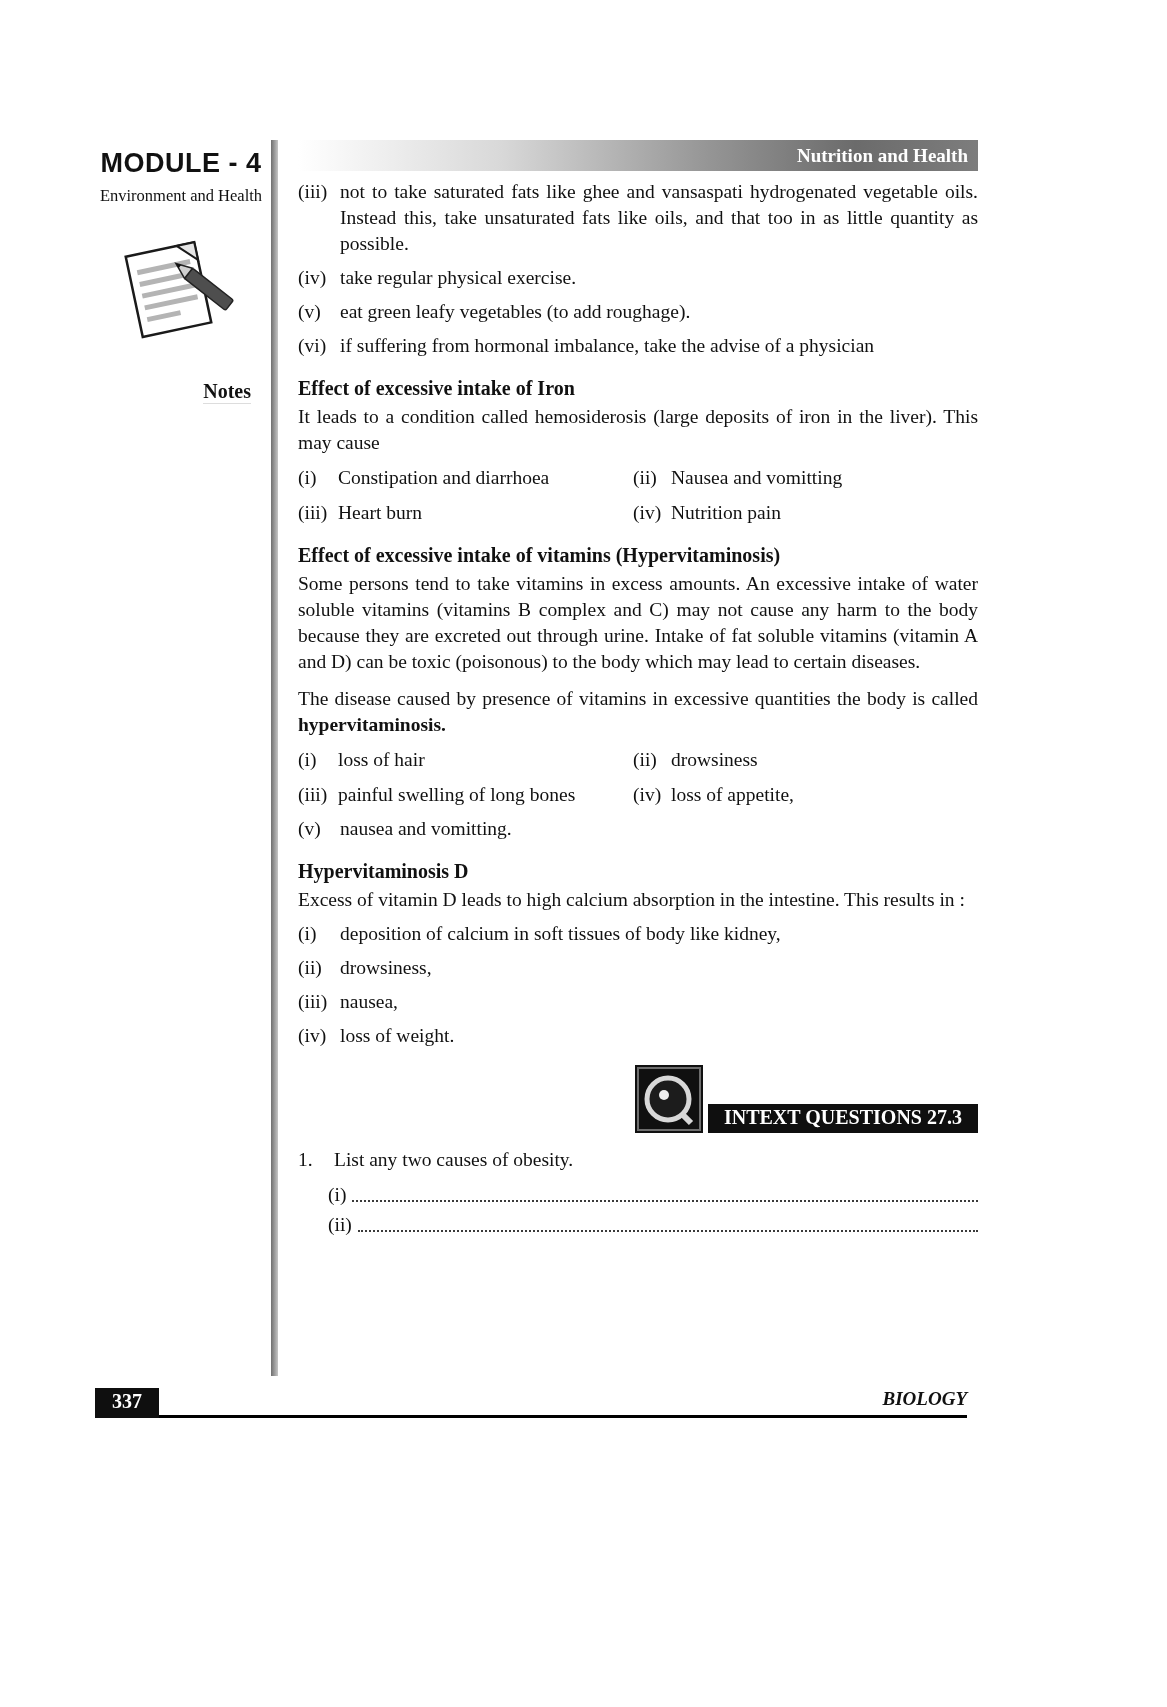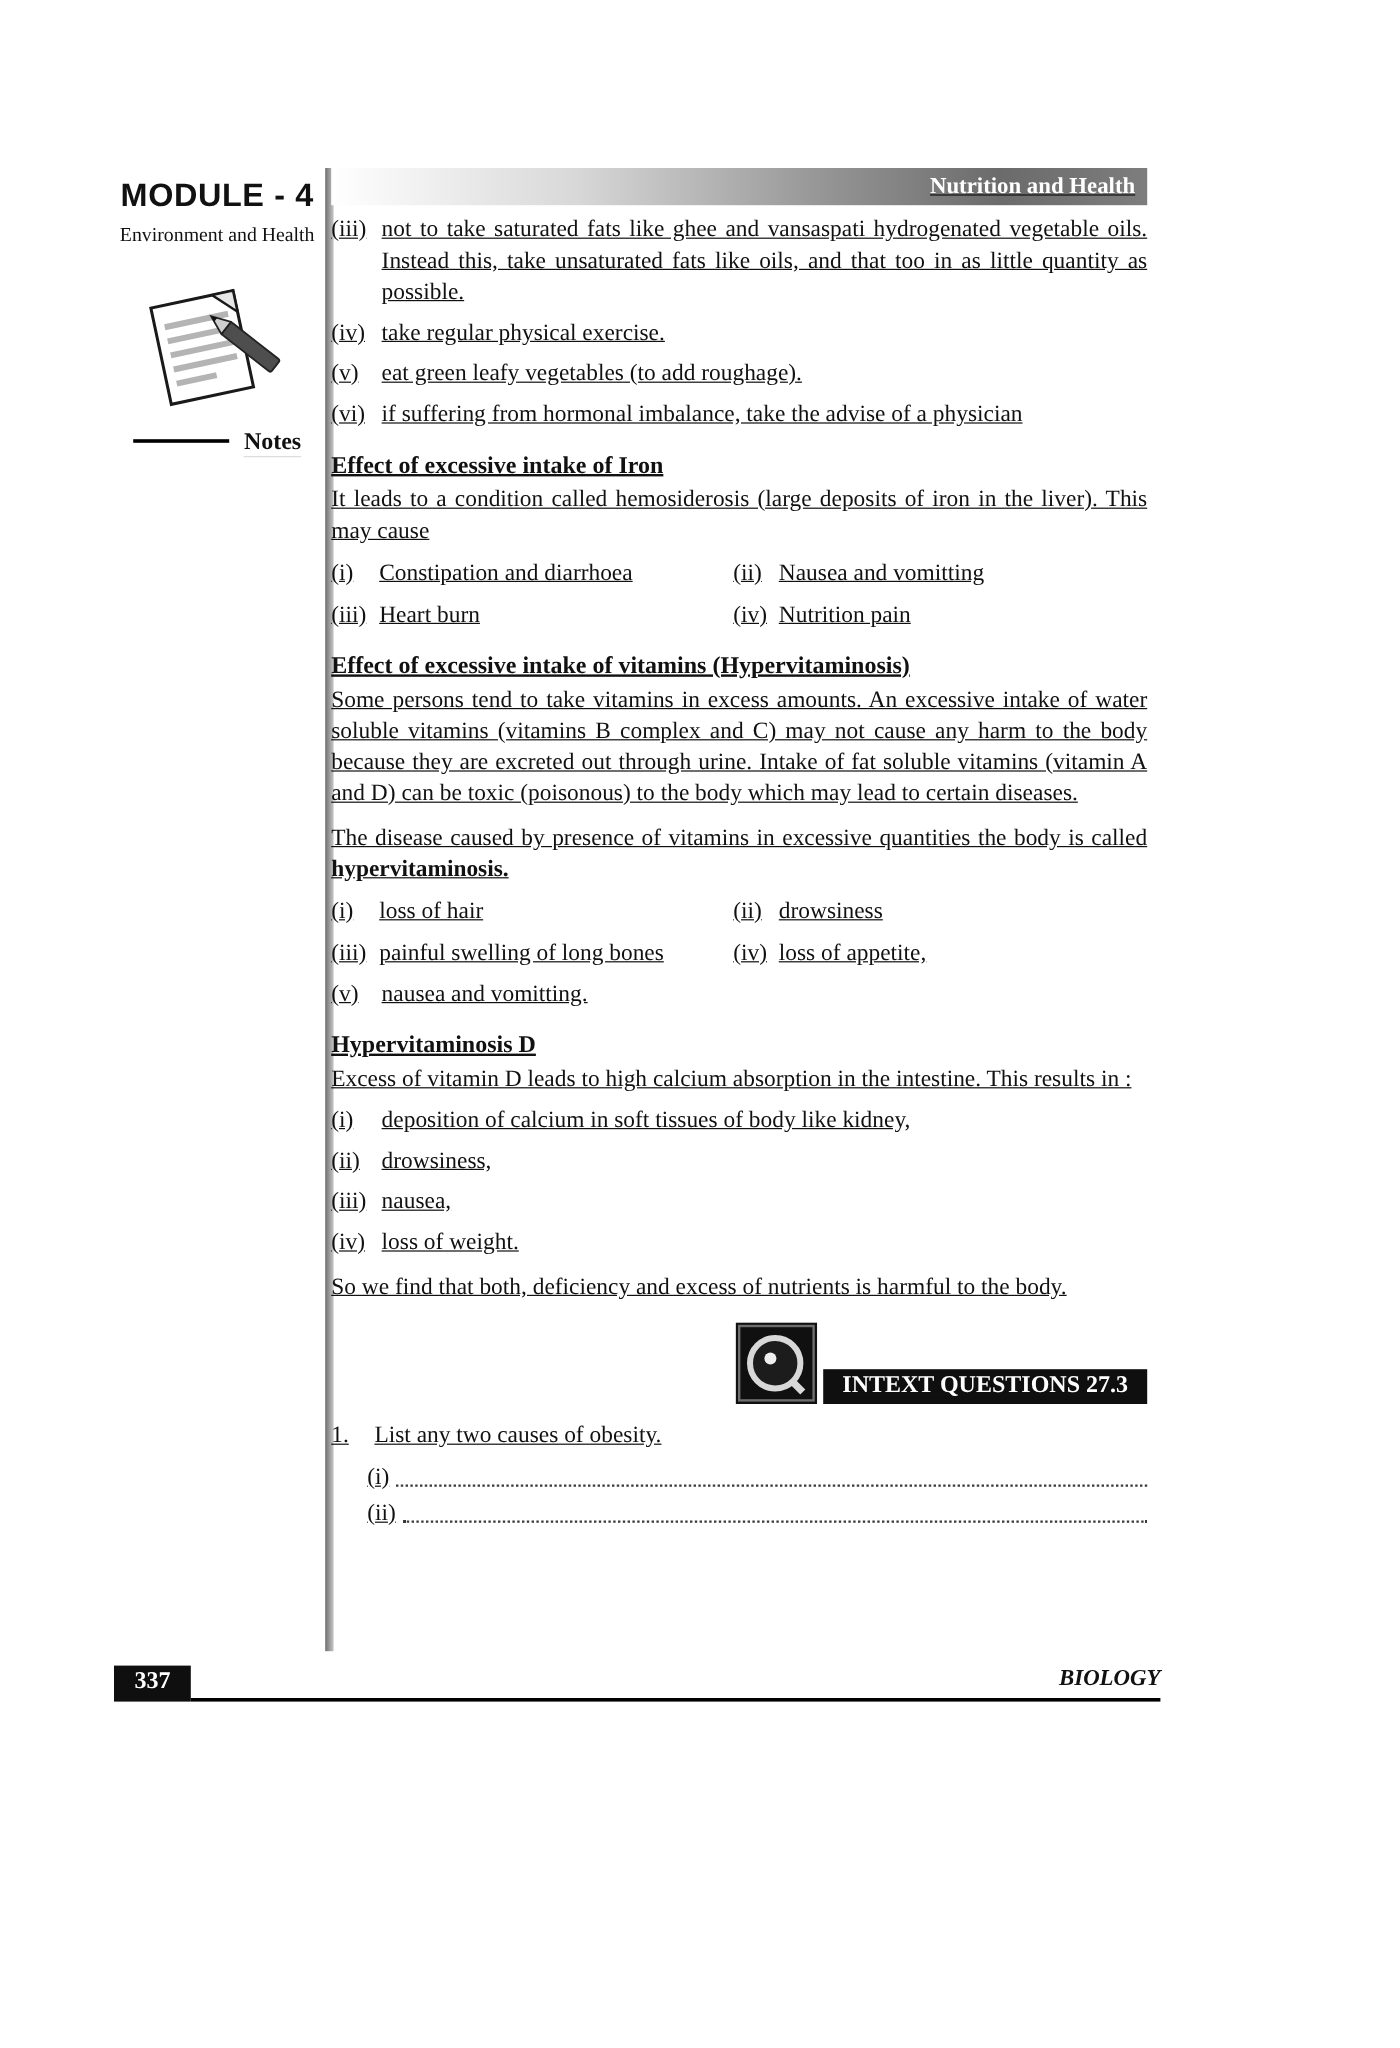--- a/index.html
+++ b/index.html
@@ -11,32 +11,32 @@
   }
 
   
   .sidebar { position:absolute; left:95px; top:148px; width:172px; }
   .module-title {
     font-family:"Liberation Sans", sans-serif; font-weight:bold;
     font-size:27px; text-align:center; letter-spacing:0.5px;
   }
   .module-subtitle { font-size:16.5px; text-align:center; margin-top:7px; white-space:nowrap; }
   .notes-icon-wrap { margin:26px auto 0; width:140px; }
-  .notes-row { display:flex; align-items:flex-start; margin-top:8px; }
+  .notes-row { display:flex; align-items:flex-end; margin-top:20px;flex-direction:column; }
   .notes-rule { flex:1; border-top:3px solid #000; margin-top:9px; margin-right:12px; }
   .notes-label { font-weight:bold; font-size:20px; border-bottom:1px solid #00000022; }
 
   
   .divider {
     position:absolute; left:271px; top:140px; width:7px; height:1236px;
     background:linear-gradient(to right,#6f6f6f,#c6c6c6);
   }
 
   
-  .main { position:absolute; left:276px; top:140px; width:680px;text-decoration:underline; }
+  .main { position:absolute; left:298px; top:140px; width:680px; }
   .band {
     height:31px; display:flex; align-items:center; justify-content:flex-end;
     padding-right:10px;
     background:linear-gradient(90deg,#ffffff 0%,#d8d8d8 30%,#969696 60%,var(--band_dark,#6b6b6b) 82%,#7d7d7d 100%);
   }
   .band-title { color:#fff; font-weight:bold; font-size:19px; }
 
   .para { font-size:19.5px; line-height:26px; text-align:justify; margin-top:11px; }
   .para.after-heading { margin-top:2px; }
   .first-block { margin-top:26px; }
@@ -207,21 +207,20 @@
     </div>
     <div class="list-item">
       <span class="li-num">(iii)</span>
       <span class="li-text">nausea,</span>
     </div>
     <div class="list-item">
       <span class="li-num">(iv)</span>
       <span class="li-text">loss of weight.</span>
     </div>
 
-    <p class="para">So we find that both, deficiency and excess of nutrients is harmful to the body.</p>
 
     <div class="intext-row">
       <svg class="intext-icon" width="68" height="68" viewBox="0 0 68 68">
         <rect width="68" height="68" fill="#101010"></rect>
         <rect x="3" y="3" width="62" height="62" fill="none" stroke="#6e6e6e" stroke-width="2"></rect>
         <circle cx="33" cy="34" r="21" fill="#1c1c1c" stroke="#d8d8d8" stroke-width="5"></circle>
         <line x1="46" y1="48" x2="56" y2="58" stroke="#d8d8d8" stroke-width="6"></line>
         <circle cx="29" cy="30" r="5" fill="#efefef"></circle>
       </svg>
       <span class="intext-bar">INTEXT QUESTIONS 27.3</span>

